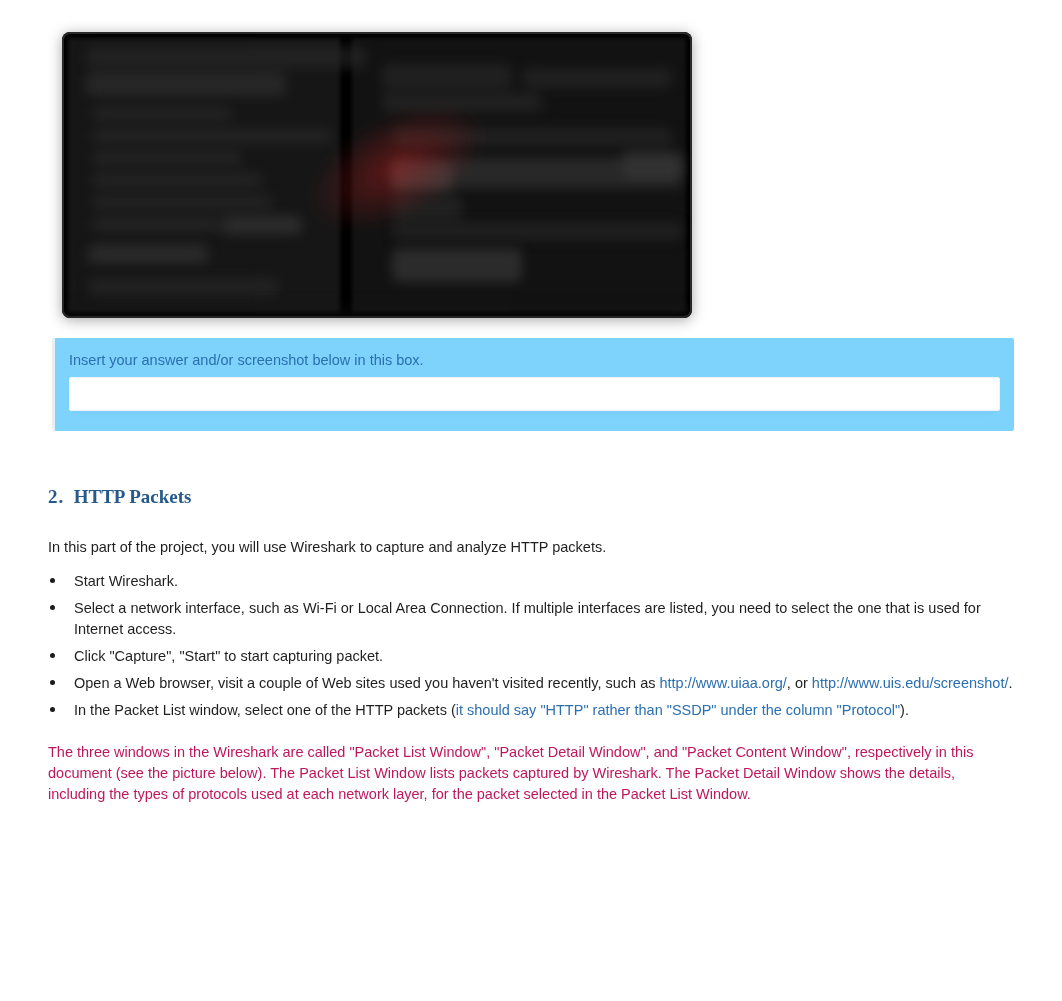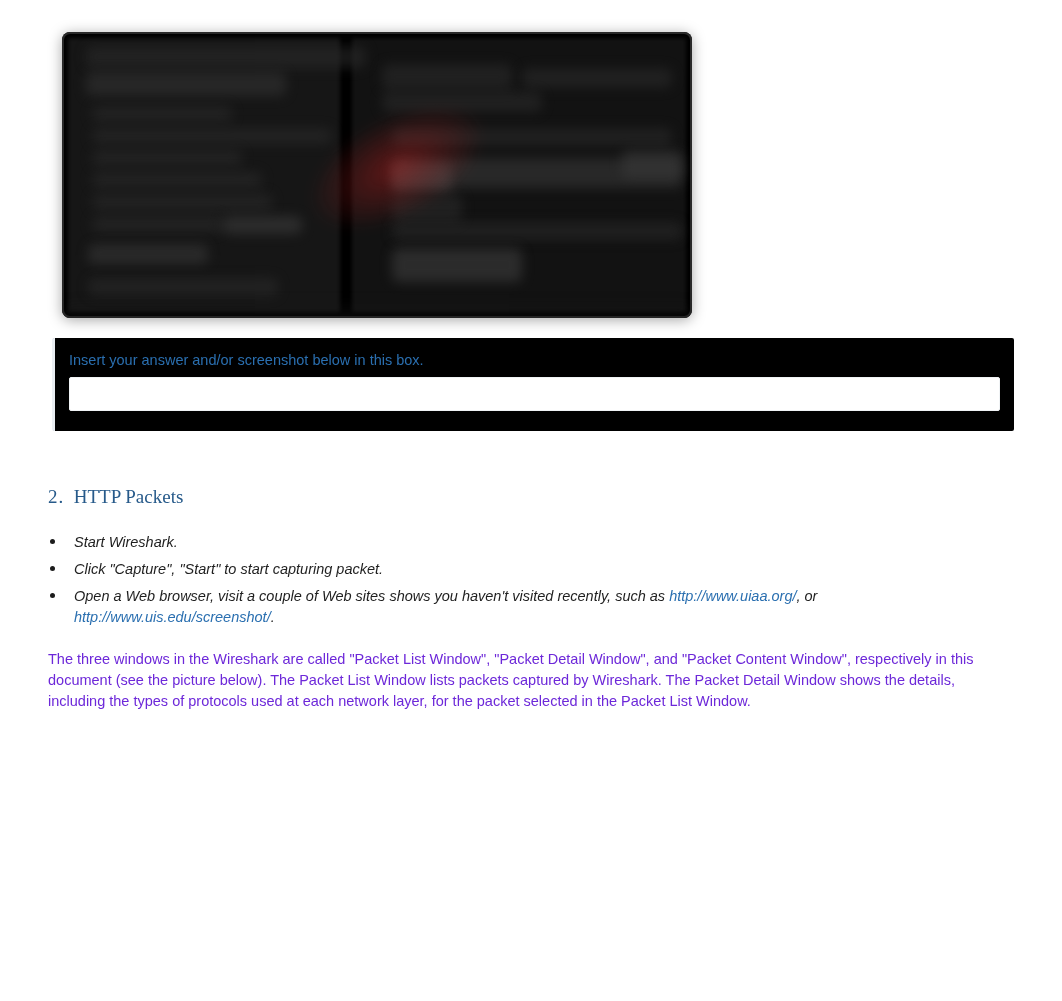--- a/index.html
+++ b/index.html
@@ -79,21 +79,21 @@
   .blurred-figure .bottom-shadow {
     position: absolute;
     left: 0; right: 0; bottom: -10px; height: 20px;
     background: #1a1a1a;
     filter: blur(8px);
     opacity: 0.35;
   }
 
   .answer-card {
     margin: 20px 0 0 4px;
-    background: #000000;
+    background: #7dd3fc;
     border-left: 3px solid #e9eef2;
     padding: 12px 14px 14px 14px;
     box-sizing: border-box;
     border-radius: 2px;
   }
   .answer-card .hint {
     color: #2a6fb0;
     font-size: 14.5px;
     margin: 0 0 6px 0;
   }
@@ -106,59 +106,58 @@
     border-radius: 2px;
     padding: 6px 8px;
     box-sizing: border-box;
     font-family: inherit;
     font-size: 14px;
     resize: none;
     outline: none;
   }
 
   .section-heading {
-    margin: 52px 0 18px 0;
+    margin: 52px 0 26px 0;
     color: #275a8a;
     font-family: Georgia, "Times New Roman", serif;
-    font-weight: 400;
+    font-weight: 700;
     font-size: 19px;
   }
   .section-heading .num-dot { letter-spacing: 1px; }
 
   .intro-p {
     margin: 0 0 10px 0;
     color: #1f1f1f;
   }
   ul.bullets {
     list-style: none;
     padding: 0;
     margin: 0 0 18px 0;
   }
   ul.bullets > li {
     position: relative;
     padding: 3px 0 3px 26px;
     color: #1f1f1f;
-    font-style: italic;
   }
   ul.bullets > li::before {
     content: "";
     position: absolute;
     left: 2px;
     top: 10px;
     width: 5px;
     height: 5px;
     background: #1c1c1c;
     border-radius: 50%;
   }
   a.link {
     color: #2a6fb0;
     text-decoration: none;
   }
   .highlight { color: #2a6fb0; }
-  .body-p { margin: 0 0 14px 0; color: #6d28d9; }
+  .body-p { margin: 0 0 14px 0; color: #be185d; }
 </style>
 </head>
 <body>
 
 <div class="page">
 
   <div class="figure-wrap">
     <div class="blurred-figure">
       <span class="blob b1"></span>
         <span class="blob b2"></span>
@@ -189,29 +188,36 @@
   <div class="answer-card">
     <p class="hint">Insert your answer and/or screenshot below in this box.</p>
     <textarea class="input-area" value="" style=""></textarea>
   </div>
 
   <h2 class="section-heading">
     <span class="num-dot">2.</span>&nbsp;
     <span>HTTP Packets</span>
   </h2>
 
+  <p class="intro-p">In this part of the project, you will use Wireshark to capture and analyze HTTP packets.</p>
 
   <ul class="bullets">
     <li>
       <span>Start Wireshark.</span>
     </li>
     <li>
+      <span>Select a network interface, such as Wi-Fi or Local Area Connection. If multiple interfaces are listed, you need to select the one that is used for Internet access.</span>
+    </li>
+    <li>
       <span>Click "Capture", "Start" to start capturing packet.</span>
     </li>
     <li>
-      <span>Open a Web browser, visit a couple of Web sites shows you haven't visited recently, such as </span>
+      <span>Open a Web browser, visit a couple of Web sites used you haven't visited recently, such as </span>
       <a class="link" href="#">http://www.uiaa.org/</a><span>, or </span><a class="link" href="#">http://www.uis.edu/screenshot/</a><span>.</span>
     </li>
+    <li>
+      <span>In the Packet List window, select one of the HTTP packets (</span><span class="highlight">it should say "HTTP" rather than "SSDP" under the column "Protocol"</span><span>).</span>
+    </li>
   </ul>
 
   <p class="body-p">The three windows in the Wireshark are called "Packet List Window", "Packet Detail Window", and "Packet Content Window", respectively in this document (see the picture below). The Packet List Window lists packets captured by Wireshark. The Packet Detail Window shows the details, including the types of protocols used at each network layer, for the packet selected in the Packet List Window.</p>
 
 </div>
 
 </body></html>

